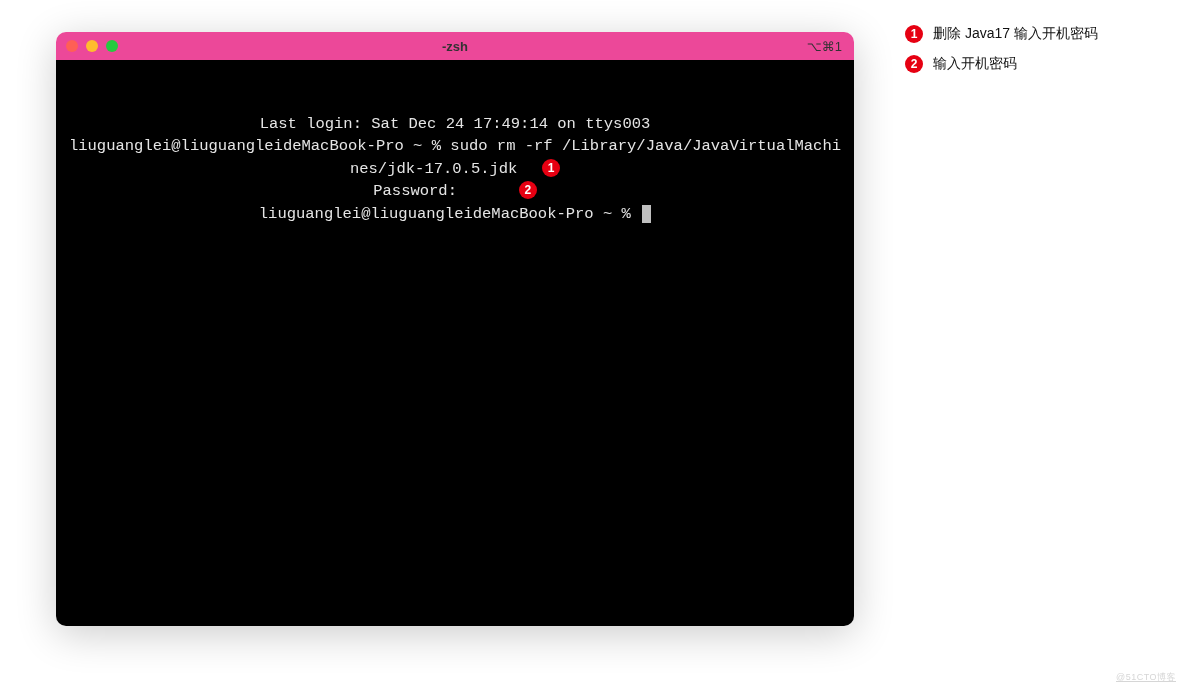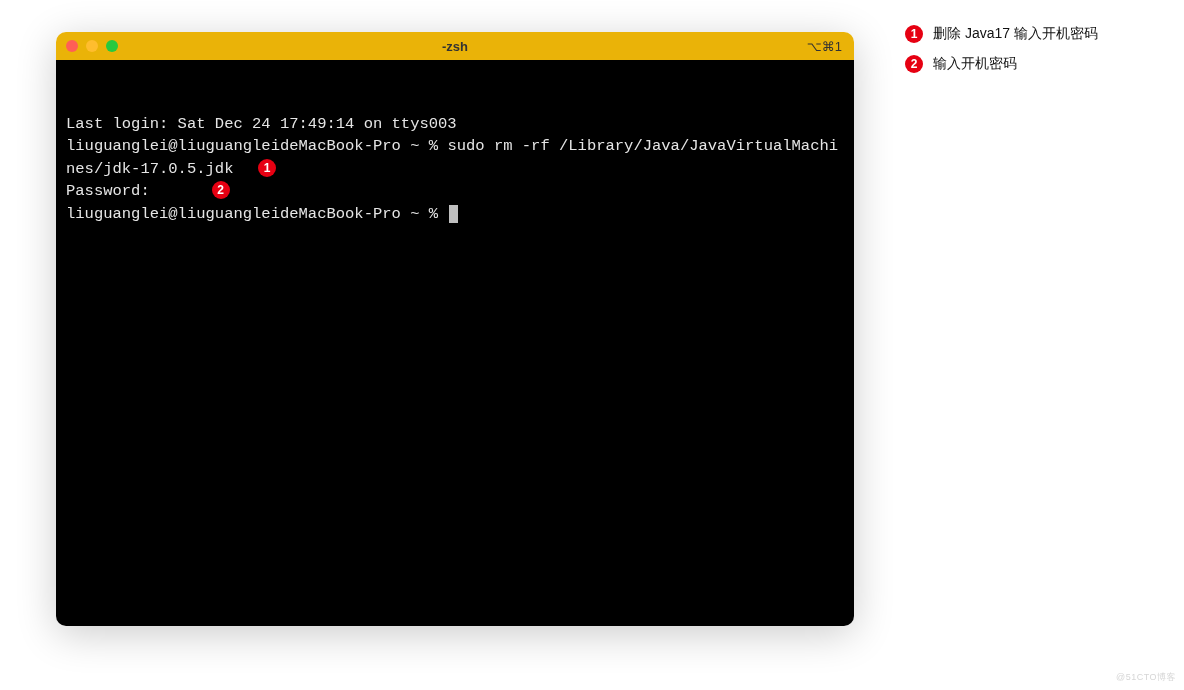--- a/index.html
+++ b/index.html
@@ -15,21 +15,21 @@
       left: 56px;
       top: 32px;
       width: 798px;
       height: 594px;
       border-radius: 10px;
       overflow: hidden;
       box-shadow: 0 8px 40px rgba(0,0,0,0.2);
     }
     .titlebar {
       height: 28px;
-      background: #eab308;
+      background: #ec4899;
       display: flex;
       align-items: center;
       position: relative;
       padding: 0 10px;
     }
     .traffic-lights {
       display: flex;
       gap: 8px;
       align-items: center;
     }
@@ -64,20 +64,21 @@
       font-family: "Menlo", "Monaco", "Courier New", monospace;
       font-size: 15.5px;
       line-height: 1.45;
       color: #e5e5e5;
       white-space: pre-wrap;
       word-break: break-all;
       position: relative;
     }
     .term-line {
       display: block;
+      text-align: center;
     }
     .cursor-block {
       display: inline-block;
       width: 9px;
       height: 18px;
       background: #bfbfbf;
       vertical-align: text-bottom;
       margin-left: 2px;
     }
     .callout-badge {
@@ -113,20 +114,21 @@
       gap: 10px;
       margin-bottom: 12px;
     }
     .watermark {
       position: absolute;
       right: 8px;
       bottom: 6px;
       font-size: 9px;
       color: #d6d6d6;
       letter-spacing: 0.5px;
+      text-decoration: underline;
     }
   </style>
 </head>
 <body>
 
 <div class="terminal-window">
   <div class="titlebar">
     <div class="traffic-lights">
       <div class="traffic-dot dot-close"></div>
       <div class="traffic-dot dot-min"></div>

